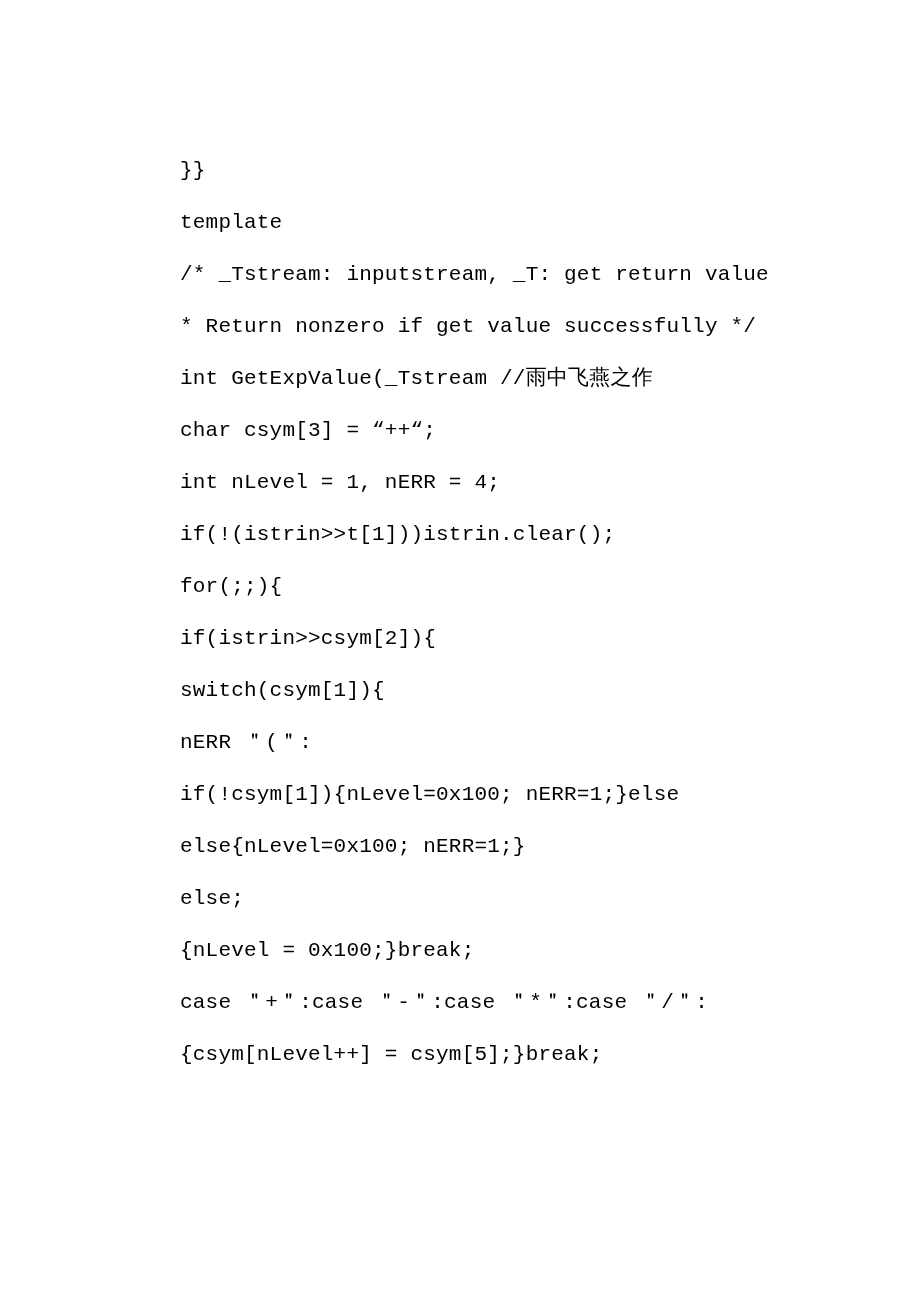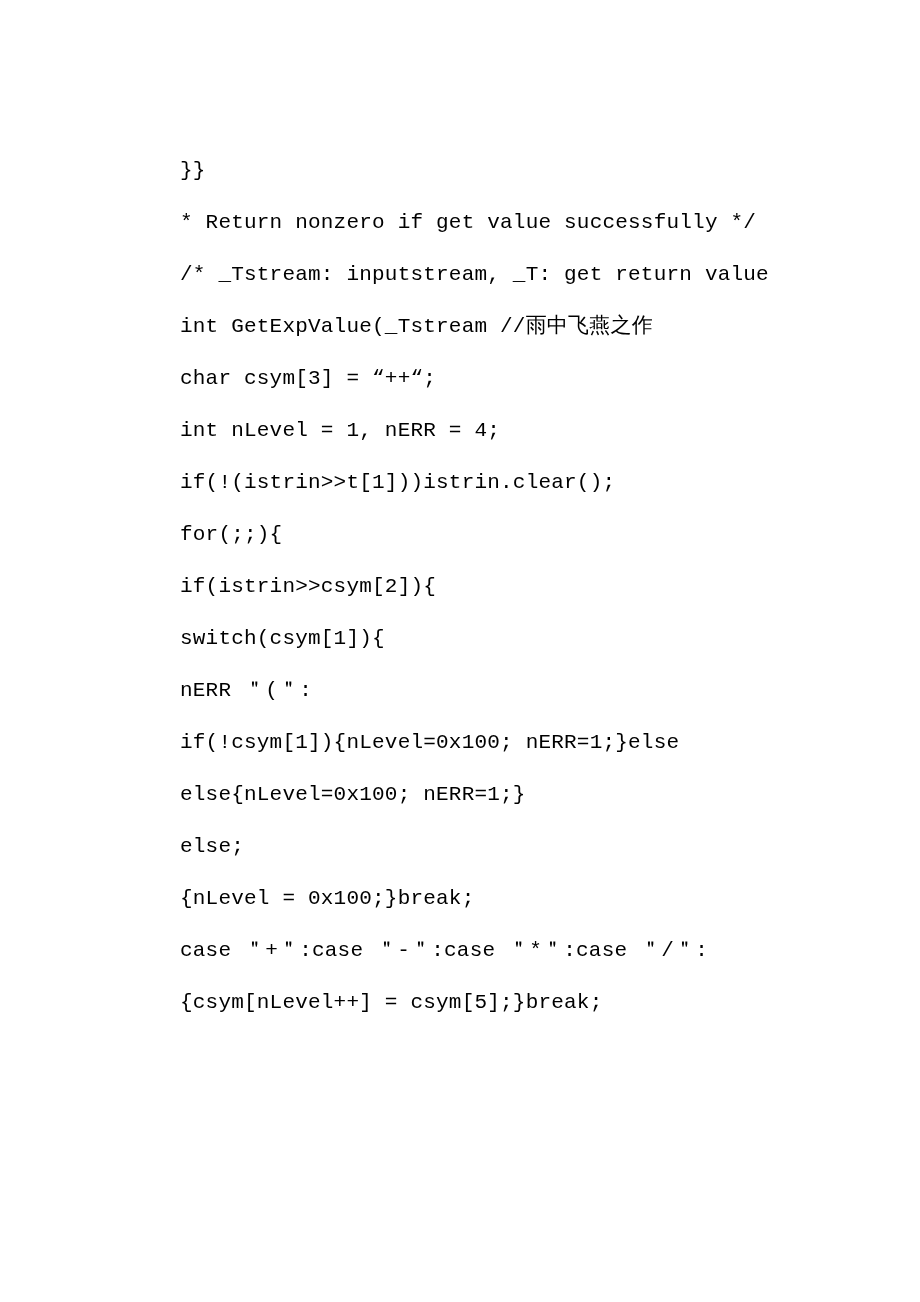--- a/index.html
+++ b/index.html
@@ -24,22 +24,23 @@
     line-height: 1;
     margin-bottom: 31px;
     letter-spacing: 0.2px;
   }
 </style>
 </head>
 <body>
 
 <div class="page">
   <div class="line">}}</div>
+  <div class="line">template</div>
+  <div class="line">/* _Tstream: inputstream, _T: get return value</div>
   <div class="line">* Return nonzero if get value successfully */</div>
-  <div class="line">/* _Tstream: inputstream, _T: get return value</div>
   <div class="line">int GetExpValue(_Tstream //雨中飞燕之作</div>
   <div class="line">char csym[3] = “++“;</div>
   <div class="line">int nLevel = 1, nERR = 4;</div>
   <div class="line">if(!(istrin&gt;&gt;t[1]))istrin.clear();</div>
   <div class="line">for(;;){</div>
   <div class="line">if(istrin&gt;&gt;csym[2]){</div>
   <div class="line">switch(csym[1]){</div>
   <div class="line">nERR ＂(＂:</div>
   <div class="line">if(!csym[1]){nLevel=0x100; nERR=1;}else</div>
   <div class="line">else{nLevel=0x100; nERR=1;}</div>

